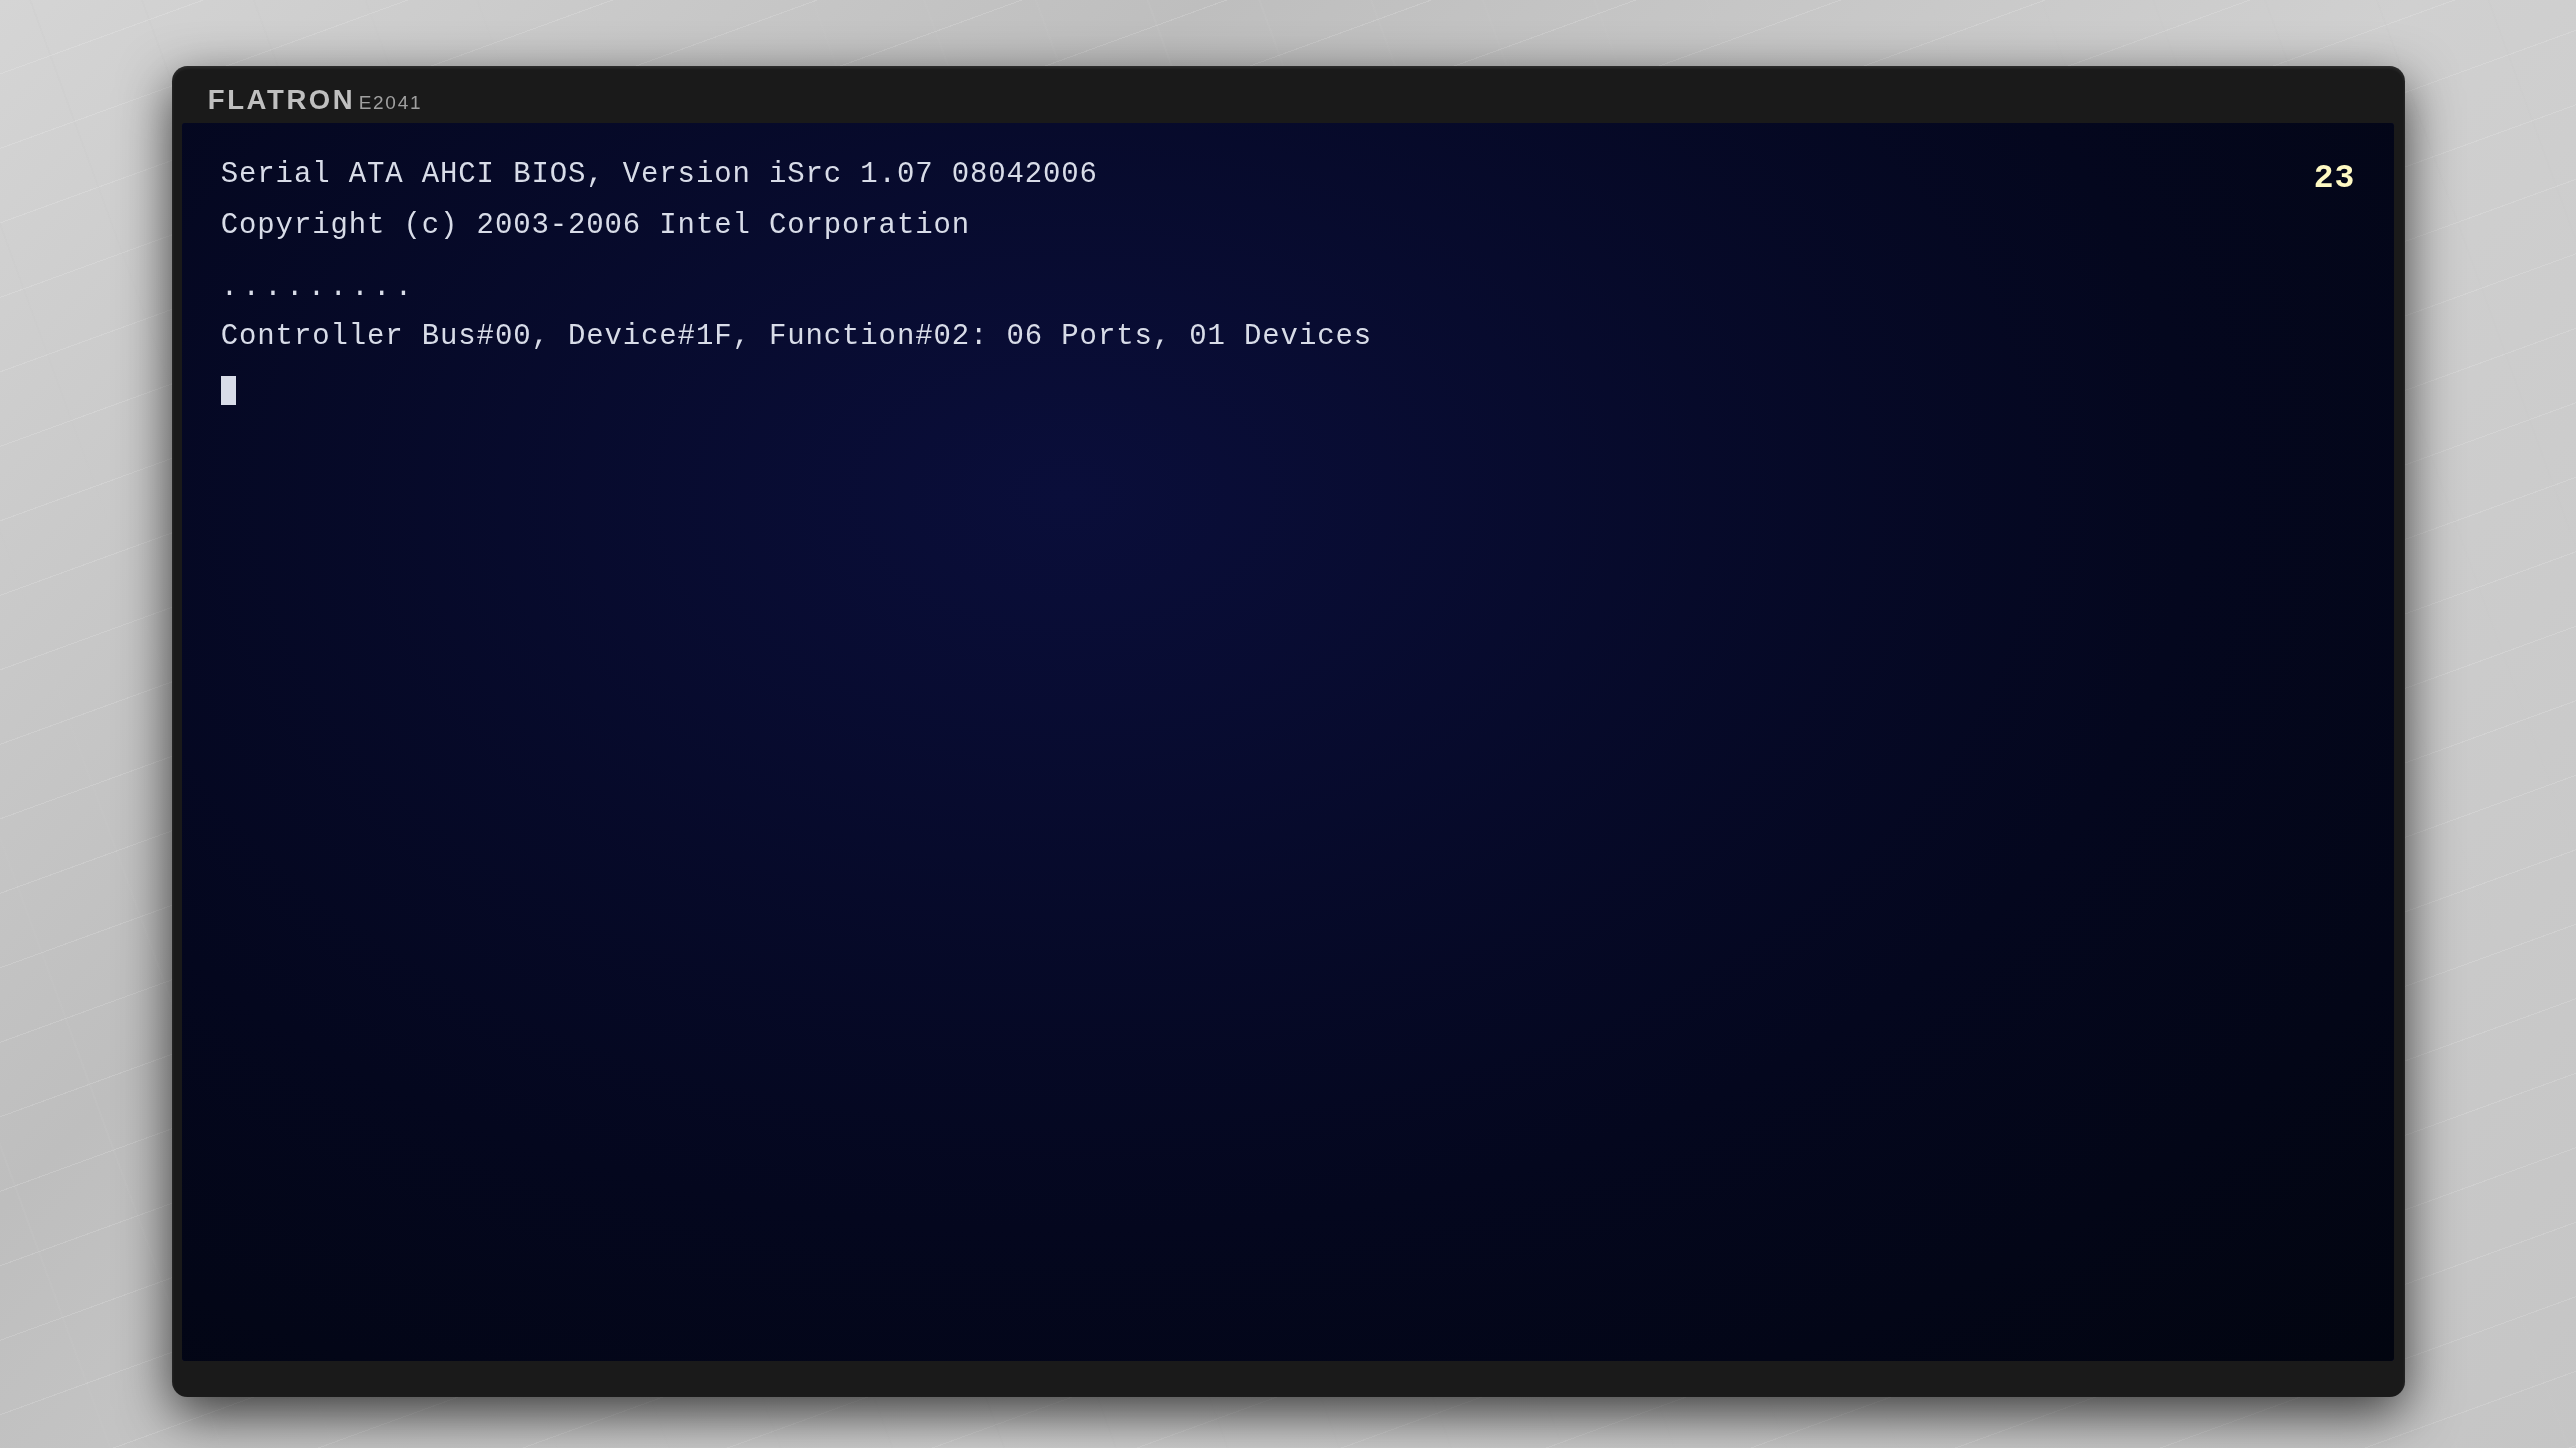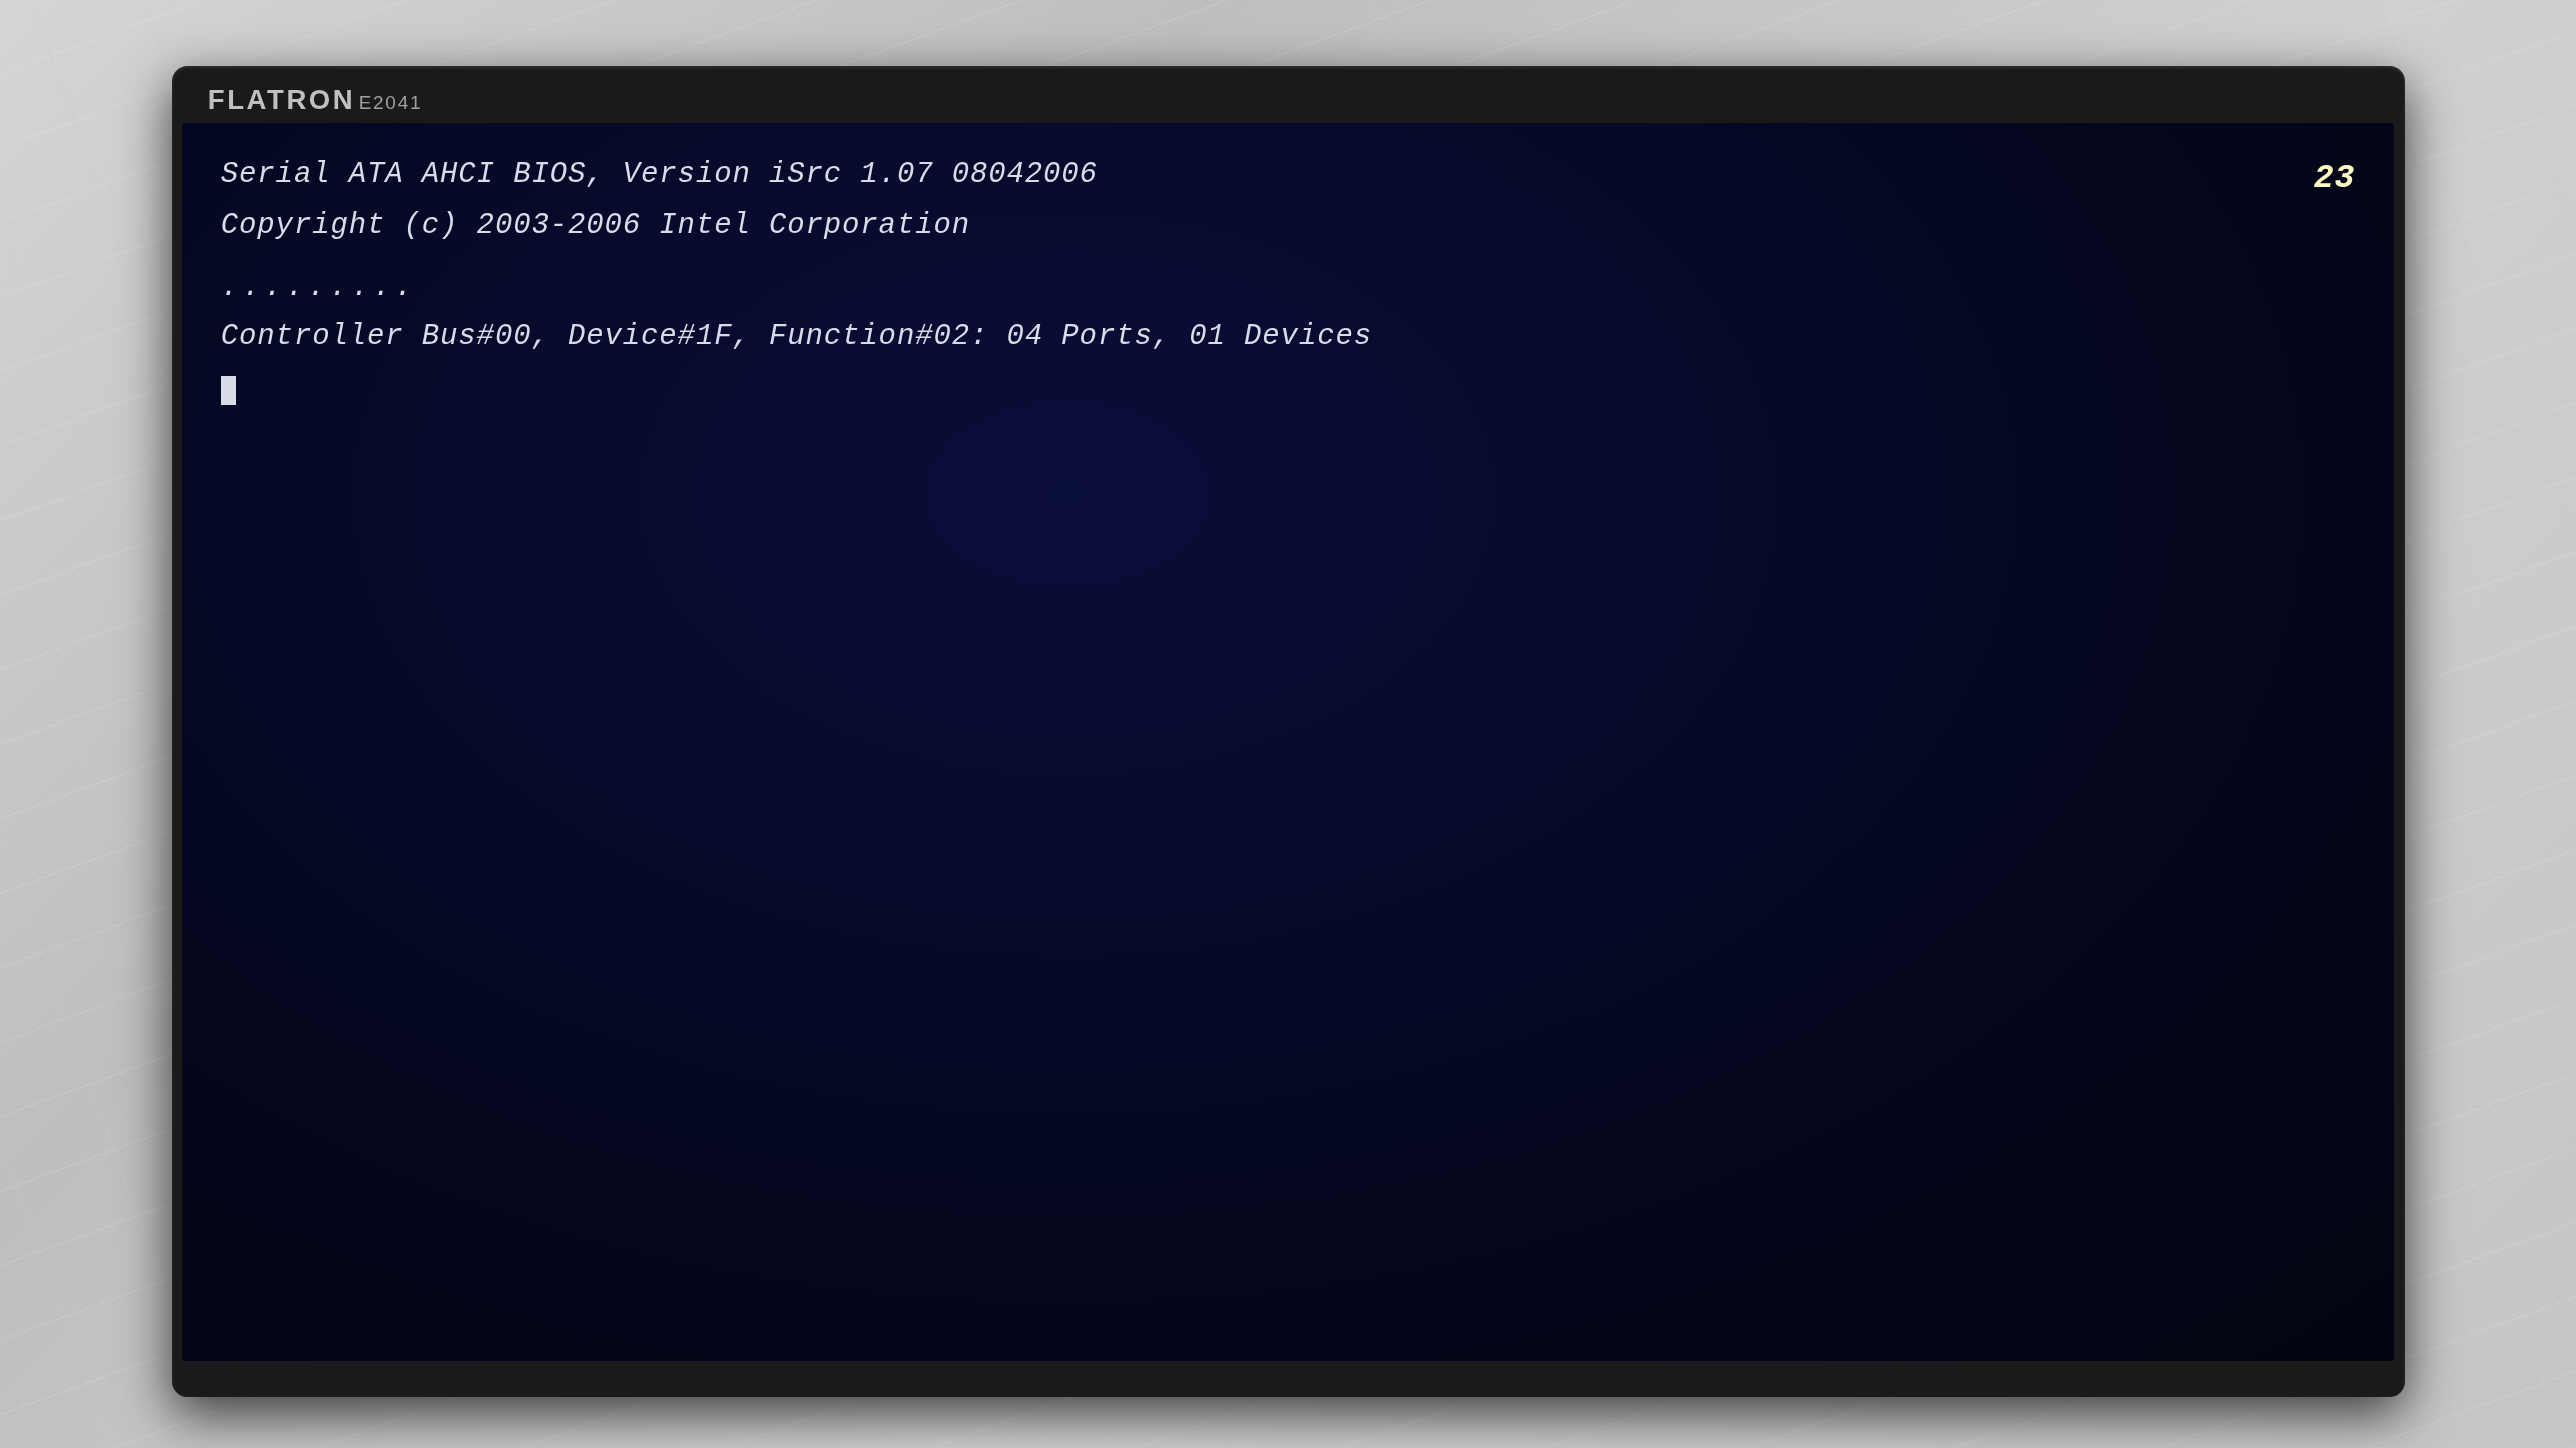--- a/index.html
+++ b/index.html
@@ -121,21 +121,20 @@
     }
 
     
     .screen-content {
       position: relative;
       z-index: 1;
       padding: 30px 39px 30px 39px;
       display: flex;
       flex-direction: column;
       height: 100%;
-      font-style: italic;
     }
 
     
     .bios-text {
       font-family: 'Courier New', Courier, monospace;
       font-size: 29px;
       color: #d8dce8;
       line-height: 1.55;
       letter-spacing: 0.03em;
       position: relative;
@@ -211,21 +210,21 @@
           <span class="bios-line-content">Copyright (c) 2003-2006 Intel Corporation</span>
         </div>
 
 
 
         <div class="bios-dots">
           <span>.........</span>
         </div>
 
         <div class="bios-controller">
-          <span>Controller Bus#00, Device#1F, Function#02: 04 Ports, 01 Devices</span>
+          <span>Controller Bus#00, Device#1F, Function#02: 06 Ports, 01 Devices</span>
         </div>
 
         <div>
           <span class="bios-cursor"></span>
         </div>
 
       </div>
 
     </div>
   </div>

